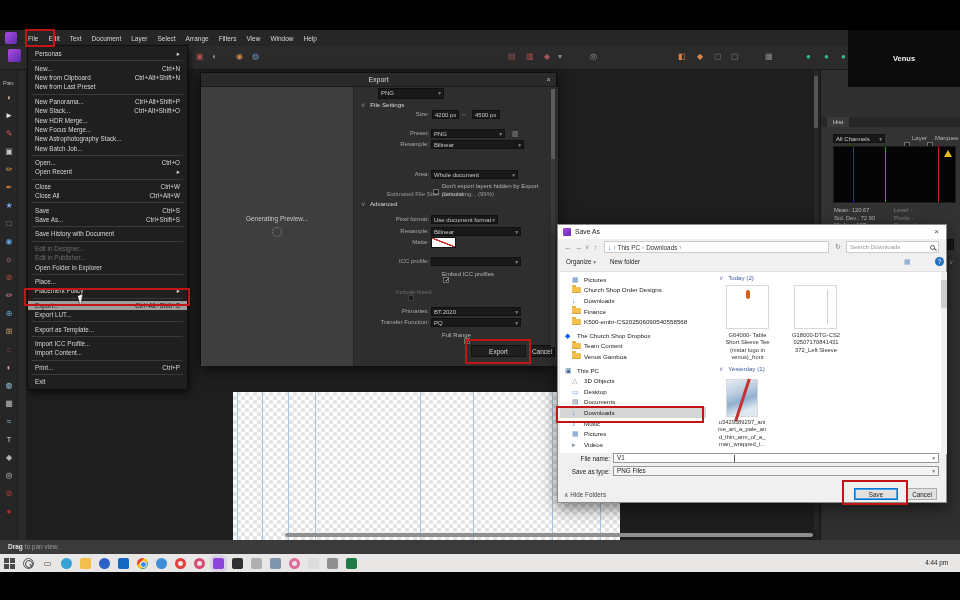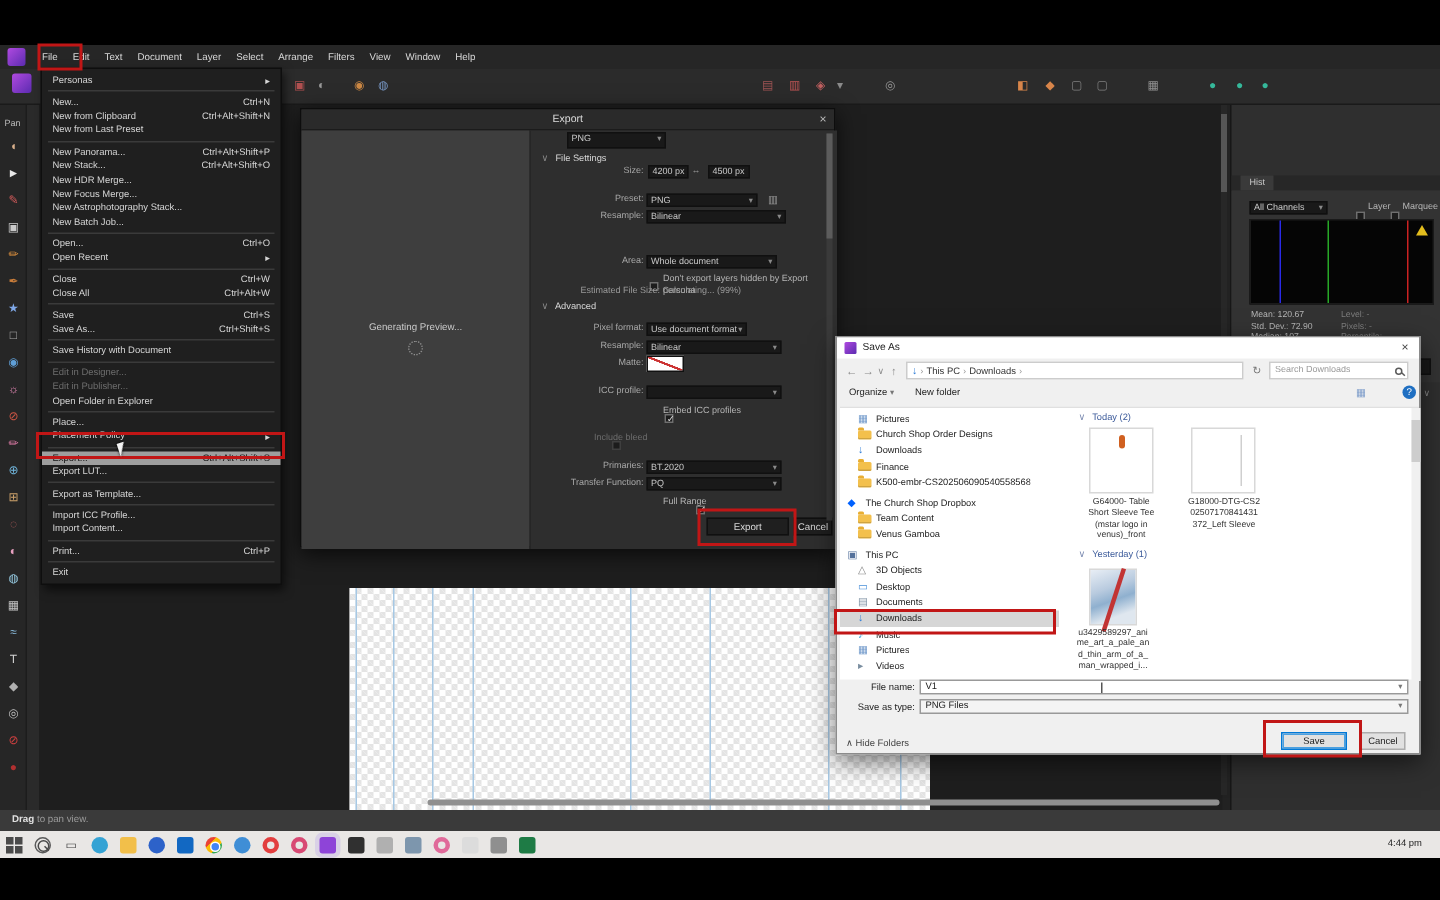--- a/index.html
+++ b/index.html
@@ -550,20 +550,21 @@
     <span class="cb on abs" style="left:232px;top:258px;"></span>
     <div class="xcb-l" style="left:241px;top:258px;">Full Range</div>
 
     <div class="dbtn" style="left:270px;top:272px;width:55px;">Export</div>
     <div class="dbtn" style="left:328px;top:272px;width:26px;">Cancel</div>
     <div id="xscroll">
         <div></div>
       </div>
   </div>
 
+  <div id="venustip">Venus</div>
 
   <div id="savedlg">
     <div id="stitle">
       <div id="sticon"></div>
       <span id="stlabel">Save As</span>
       <span id="sclose">×</span>
     </div>
 
     <span class="navg" style="left:6px;">←</span>
     <span class="navg" style="left:17px;">→</span>

